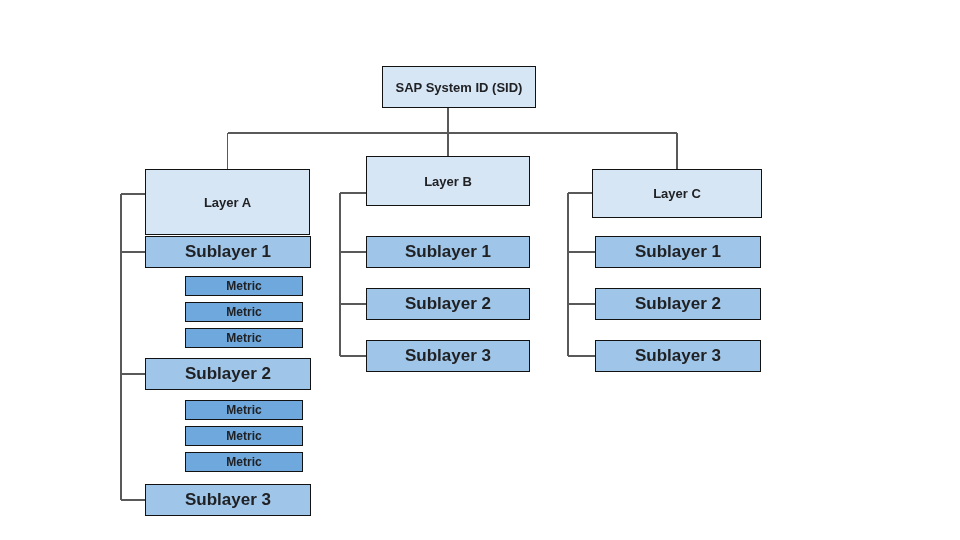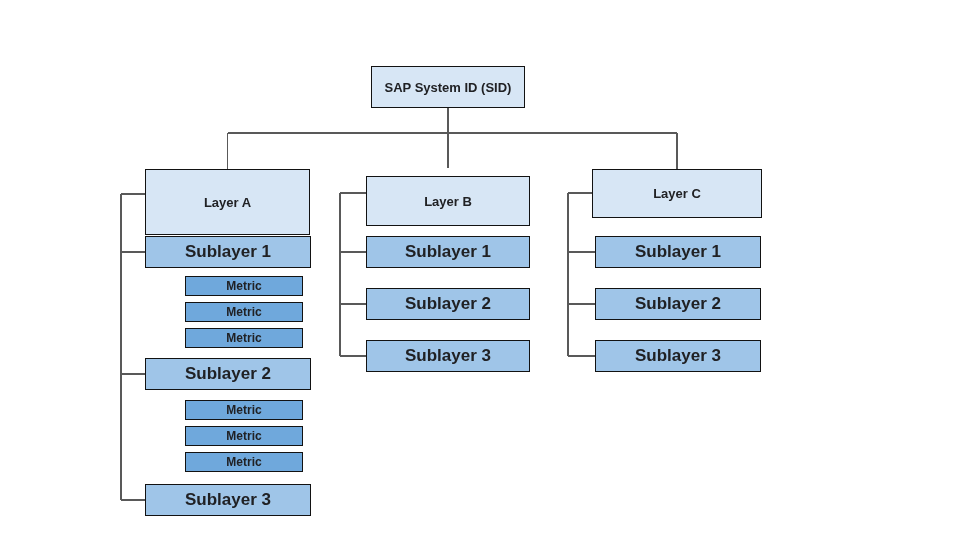--- a/index.html
+++ b/index.html
@@ -50,34 +50,34 @@
     <path d="M340 304 H366" stroke="#595959"></path>
     <path d="M340 356 H366" stroke="#595959"></path>
 
     <path d="M568 193 V356" stroke="#595959"></path>
     <path d="M568 193 H592" stroke="#595959"></path>
     <path d="M568 252 H595" stroke="#595959"></path>
     <path d="M568 304 H595" stroke="#595959"></path>
     <path d="M568 356 H595" stroke="#595959"></path>
   </svg>
 
-  <div class="node root" style="left:371px;top:66px;width:154px;height:42px;">SAP System ID (SID)</div>
+  <div class="node root" style="left:382px;top:66px;width:154px;height:42px;">SAP System ID (SID)</div>
 
   <div class="node layer" style="left:145px;top:169px;width:165px;height:66px;">Layer A</div>
   <div class="node sub" style="left:145px;top:236px;width:166px;height:32px;">Sublayer 1</div>
   <div class="node metric" style="left:169px;top:276px;width:118px;height:20px;">Metric</div>
   <div class="node metric" style="left:169px;top:302px;width:118px;height:20px;">Metric</div>
   <div class="node metric" style="left:169px;top:328px;width:118px;height:20px;">Metric</div>
   <div class="node sub" style="left:145px;top:358px;width:166px;height:32px;">Sublayer 2</div>
   <div class="node metric" style="left:169px;top:400px;width:118px;height:20px;">Metric</div>
   <div class="node metric" style="left:169px;top:426px;width:118px;height:20px;">Metric</div>
   <div class="node metric" style="left:169px;top:452px;width:118px;height:20px;">Metric</div>
   <div class="node sub" style="left:145px;top:484px;width:166px;height:32px;">Sublayer 3</div>
 
-  <div class="node layer" style="left:366px;top:176px;width:164px;height:50px;">Layer B</div>
+  <div class="node layer" style="left:366px;top:156px;width:164px;height:50px;">Layer B</div>
   <div class="node sub" style="left:366px;top:236px;width:164px;height:32px;">Sublayer 1</div>
   <div class="node sub" style="left:366px;top:288px;width:164px;height:32px;">Sublayer 2</div>
   <div class="node sub" style="left:366px;top:340px;width:164px;height:32px;">Sublayer 3</div>
 
   <div class="node layer" style="left:592px;top:169px;width:170px;height:49px;">Layer C</div>
   <div class="node sub" style="left:595px;top:236px;width:166px;height:32px;">Sublayer 1</div>
   <div class="node sub" style="left:595px;top:288px;width:166px;height:32px;">Sublayer 2</div>
   <div class="node sub" style="left:595px;top:340px;width:166px;height:32px;">Sublayer 3</div>
 
 </div>

